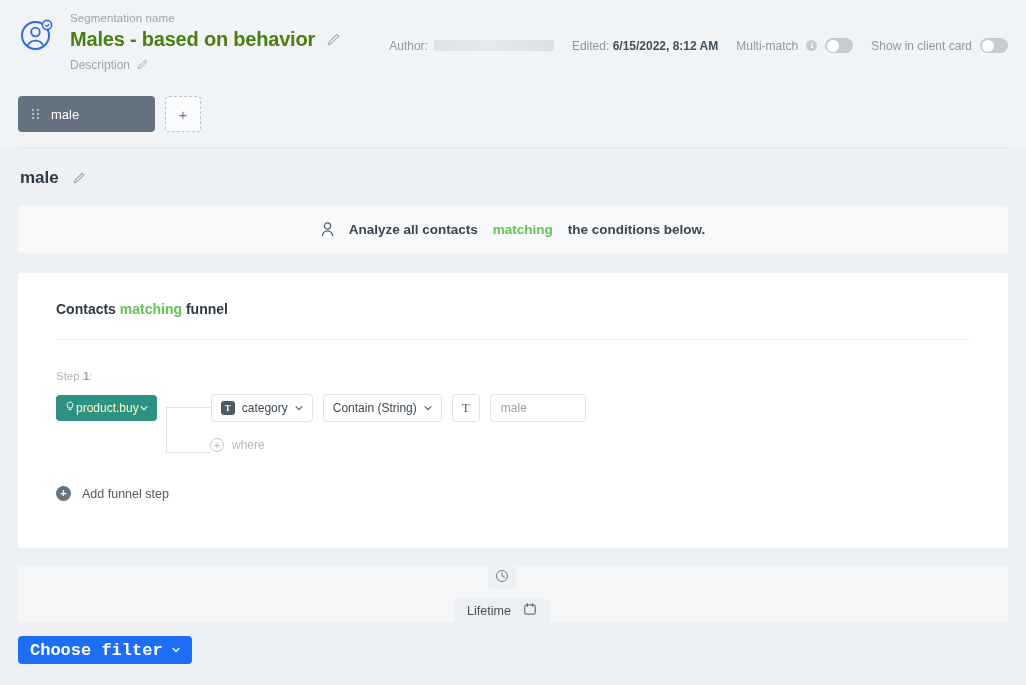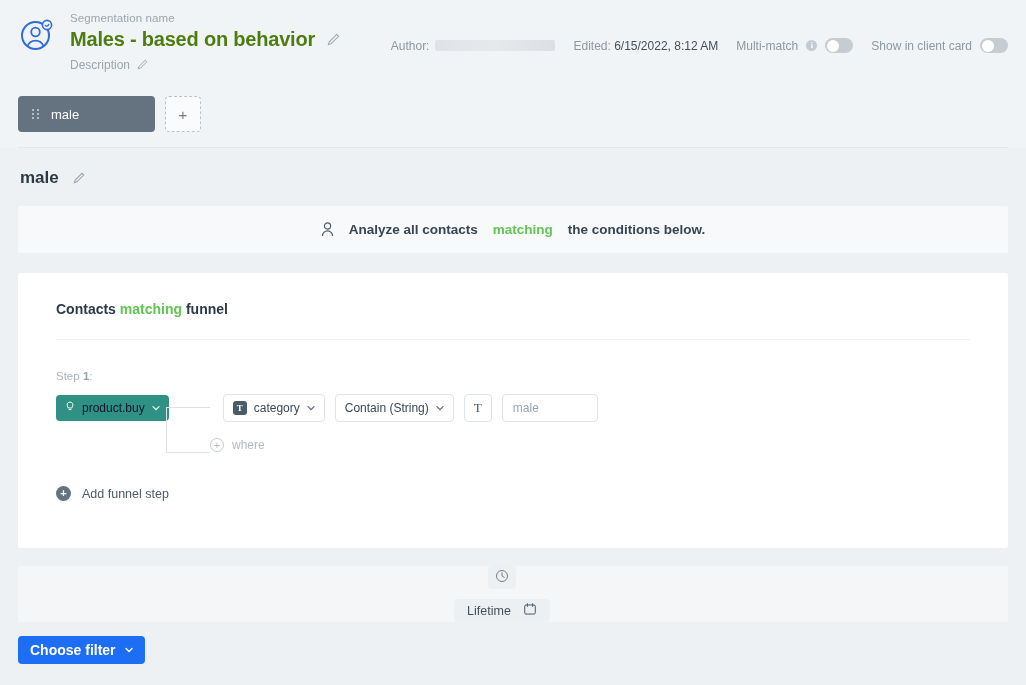--- a/index.html
+++ b/index.html
@@ -33,21 +33,21 @@
   .hdr-right {
     position: absolute; right: 18px; top: 38px;
     display: flex; align-items: center; gap: 18px;
     font-size: 12px; color: #8d98a1;
   }
   .author-wrap { display: flex; align-items: center; gap: 6px; text-align: center; }
   .redacted {
     display: inline-block; width: 120px; height: 11px; border-radius: 2px;
     background: linear-gradient(90deg,#dfe3e7 0%, #e6e9ec 50%, #dcdfe3 100%);
   }
-  .edited-val { color: #41505d; font-weight: normal; margin-top: 20px; }
+  .edited-val { color: #41505d; font-weight: bold; margin-top: 20px; }
   .mm-wrap { display: flex; align-items: center; gap: 8px; }
   .info-dot {
     width: 11px; height: 11px; border-radius: 50%; background: #c3cbd2;
     color: #fff; font-size: 8px; line-height: 11px; text-align: center;
     font-weight: bold; font-family: "Liberation Serif", serif;
   }
   .toggle {
     width: 28px; height: 15px; border-radius: 8px; background: #c5ccd2;
     position: relative; flex: none;
   }
@@ -102,22 +102,22 @@
   .card-head .kw-green { font-weight: bold; }
   .card-rule { height: 1px; background: #edf0f2; margin: 22px 0 0 0; }
 
   .step-label { font-size: 11.5px; color: #aab3ba; font-weight: normal; margin-top: 30px; }
   .step-label b { color: #9aa4ab; }
 
   .cond-area { position: relative; margin-top: 12px; }
   .cond-row { display: flex; align-items: center; gap: 0; }
 
   .event-chip {
-    height: 26px; background: #2e9184; border-radius: 4px; color: #0f172a;
-    font-size: 12px; display: inline-flex; align-items: center; gap: 7px;
+    height: 26px; background: #2e9184; border-radius: 4px; color: #fef9c3;
+    font-size: 12px; display: inline-flex; align-items: center; gap: 1px;
     padding: 0 9px; flex: none;
   }
   .event-chip .caret { opacity: .9; }
 
   .bracket { width: 54px; height: 1px; position: relative; }
 
   .ctrl {
     height: 28px; background: #fff; border: 1px solid #dfe4e8; border-radius: 4px;
     display: inline-flex; align-items: center; gap: 7px; padding: 0 9px;
     font-size: 12px; color: #3b4854; flex: none; margin-right: 10px;
@@ -180,21 +180,21 @@
   }
   .lifetime-btn {
     height: 28px; background: #edf0f3; border-radius: 4px; padding: 0 13px;
     display: flex; align-items: center; gap: 12px; font-size: 12.5px; color: #43515d;
   }
 
   .choose-filter {
     position: absolute; left: 18px; bottom: 8px;
     height: 28px; background: #1e6ef5; border-radius: 4px; color: #fff;
     display: inline-flex; align-items: center; gap: 9px; padding: 0 12px;
-    font-size: 14px; font-weight: bold;
+    font-size: 17px; font-weight: bold; font-family: Liberation Mono, monospace;
   }
 </style>
 </head>
 <body>
 
 <div class="page">
 
   <div class="header">
     <div class="hdr-left">
       <span class="logo">

